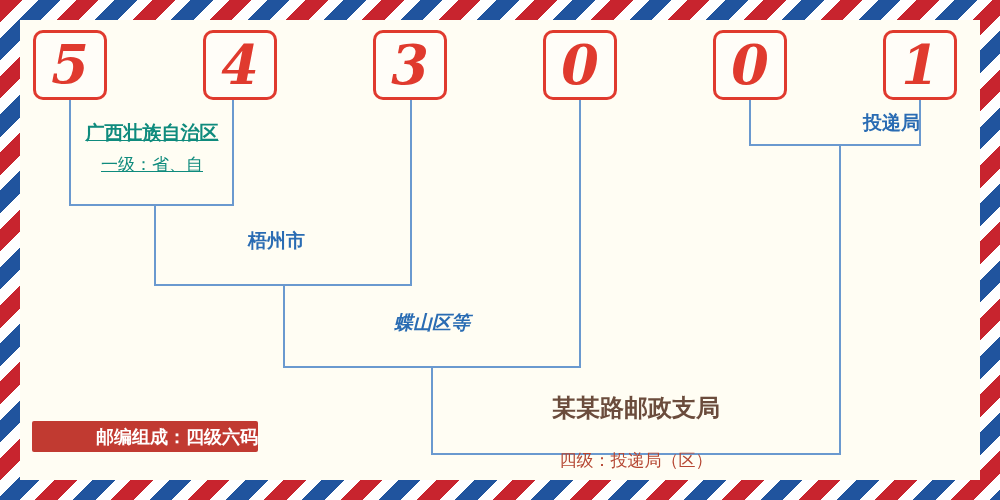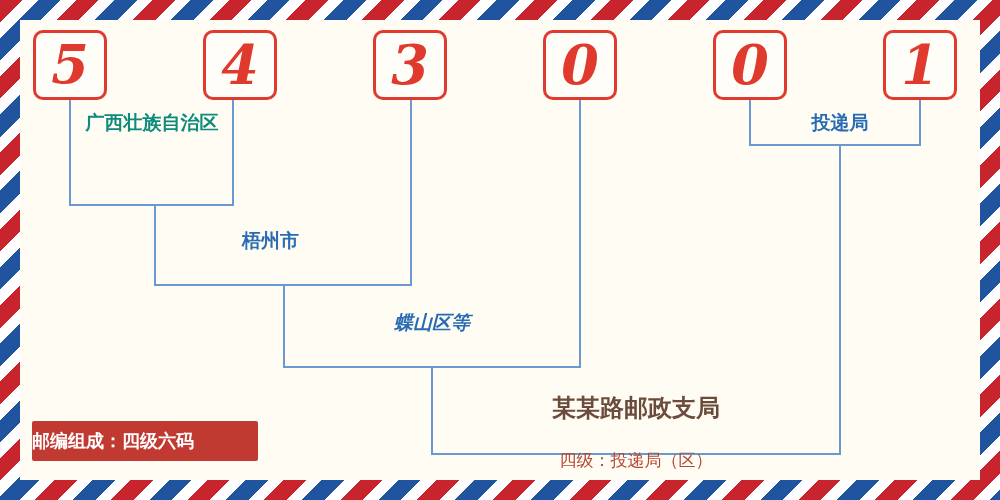--- a/index.html
+++ b/index.html
@@ -25,25 +25,25 @@
     font-size:54px; color:#e03a2e; line-height:1;
   }
   .line { position:absolute; background:#6a99cf; }
   .lbl { position:absolute; text-align:center; }
   .lbl .t { font-weight:bold; font-size:19px; margin-bottom:6px; }
   .lbl .d { font-size:17px; line-height:26px; }
   .lv1 { color:#0f8b7d; }
   .lv2, .lv3, .dlv { color:#2a6cb3; }
   .lv4 .t { color:#6b4c3c; font-size:24px; }
   .lv4 .d { color:#b54733; margin-top:24px; }
-  .dlv .t { margin-bottom:8px; }
+  .dlv .t { margin-bottom:8px;text-align:right; }
   .badge {
-    position:absolute; left:32px; top:421px; width:226px; height:40px;
+    position:absolute; left:32px; top:421px; width:226px; height:31px;
     background:#c13a31; color:#ffffff; font-weight:bold; font-size:18px;
-    display:flex; align-items:center; justify-content:flex-start; border-radius:2px;
+    display:flex; align-items:center; justify-content:flex-end; border-radius:2px;
   }
 </style>
 </head>
 <body>
 
 <div class="canvas">
   <div class="inner"></div>
   
   <span></span>
 
@@ -78,25 +78,26 @@
   <div class="line" style="left:283px; top:366px; width:298px;height:2px;"></div>
   <div class="line" style="left:579px; top:100px; width:2px;  height:268px;"></div>
   <div class="line" style="left:431px; top:366px; width:2px;  height:89px;"></div>
   <div class="line" style="left:431px; top:453px; width:410px;height:2px;"></div>
   <div class="line" style="left:839px; top:144px; width:2px;  height:311px;"></div>
   <div class="line" style="left:749px; top:144px; width:172px;height:2px;"></div>
   <div class="line" style="left:749px; top:100px; width:2px;  height:46px;"></div>
   <div class="line" style="left:919px; top:100px; width:2px;  height:46px;"></div>
 
   
-  <div class="lbl lv1" style="left:62px; top:110px; width:180px;">
+  <div class="lbl lv1" style="left:62px; top:120px; width:180px;text-decoration:underline;">
     <div class="t">广西壮族自治区</div>
+    <div class="d">一级：省、自</div>
   </div>
 
-  <div class="lbl lv2" style="left:142px; top:228px; width:257px;">
+  <div class="lbl lv2" style="left:148px; top:228px; width:257px;">
     <div class="t">梧州市</div>
   </div>
 
   <div class="lbl lv3" style="left:283px; top:310px; width:298px;font-style:italic;">
     <div class="t">蝶山区等</div>
   </div>
 
   <div class="lbl lv4" style="left:431px; top:392px; width:410px;">
     <div class="t">某某路邮政支局</div>
     <div class="d">四级：投递局（区）</div>

